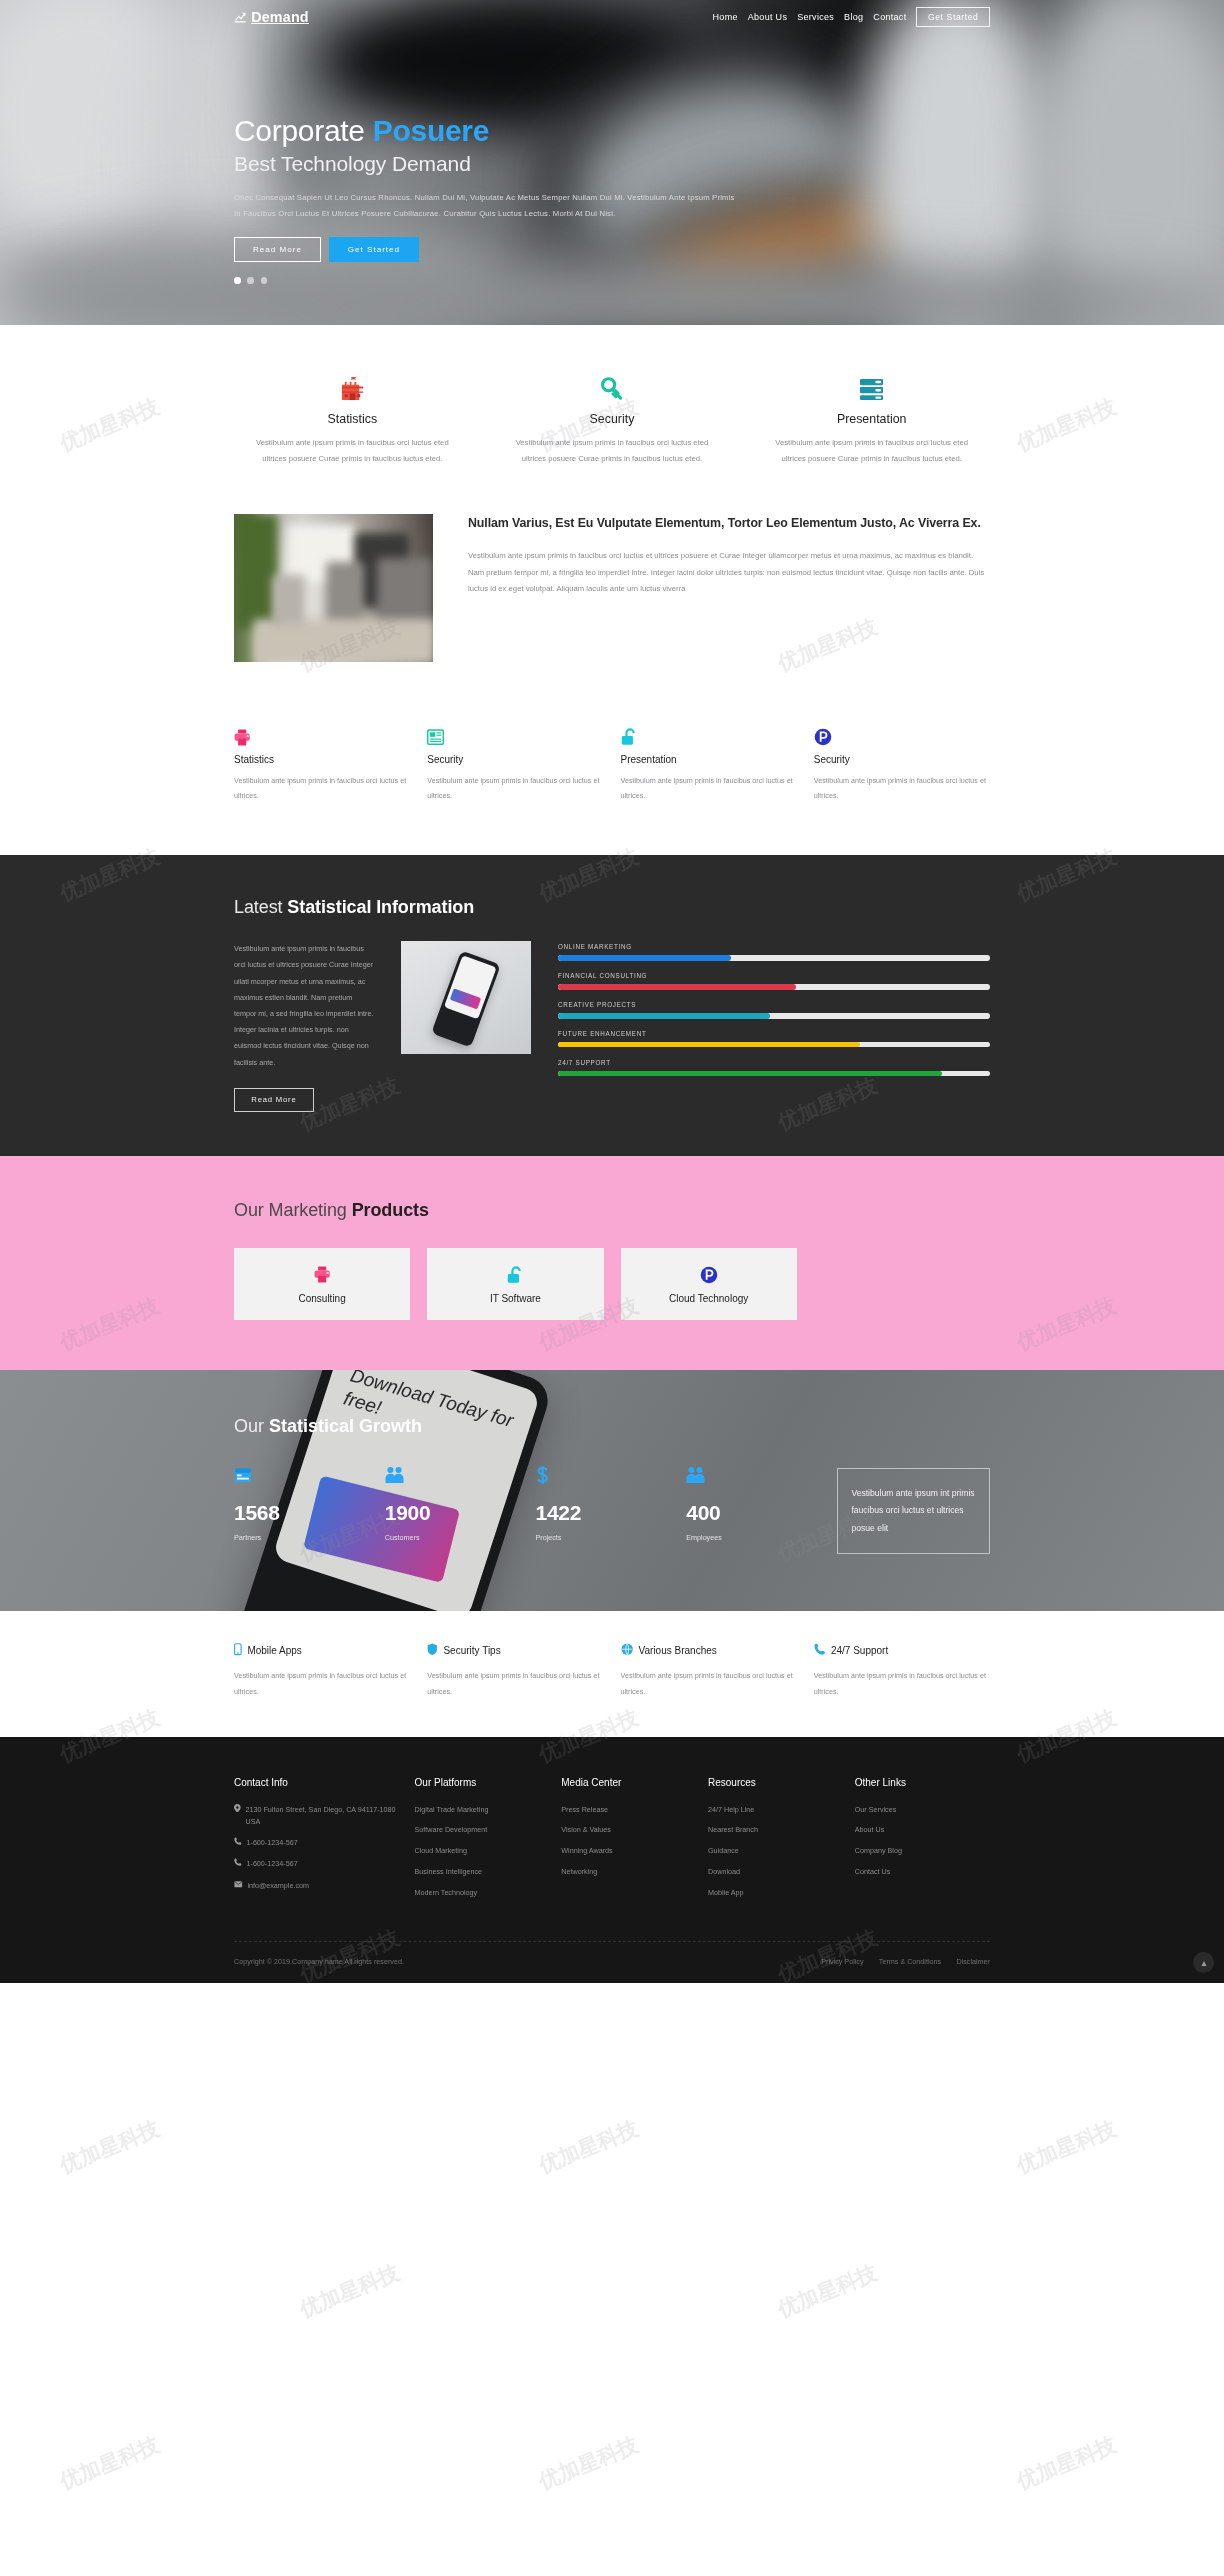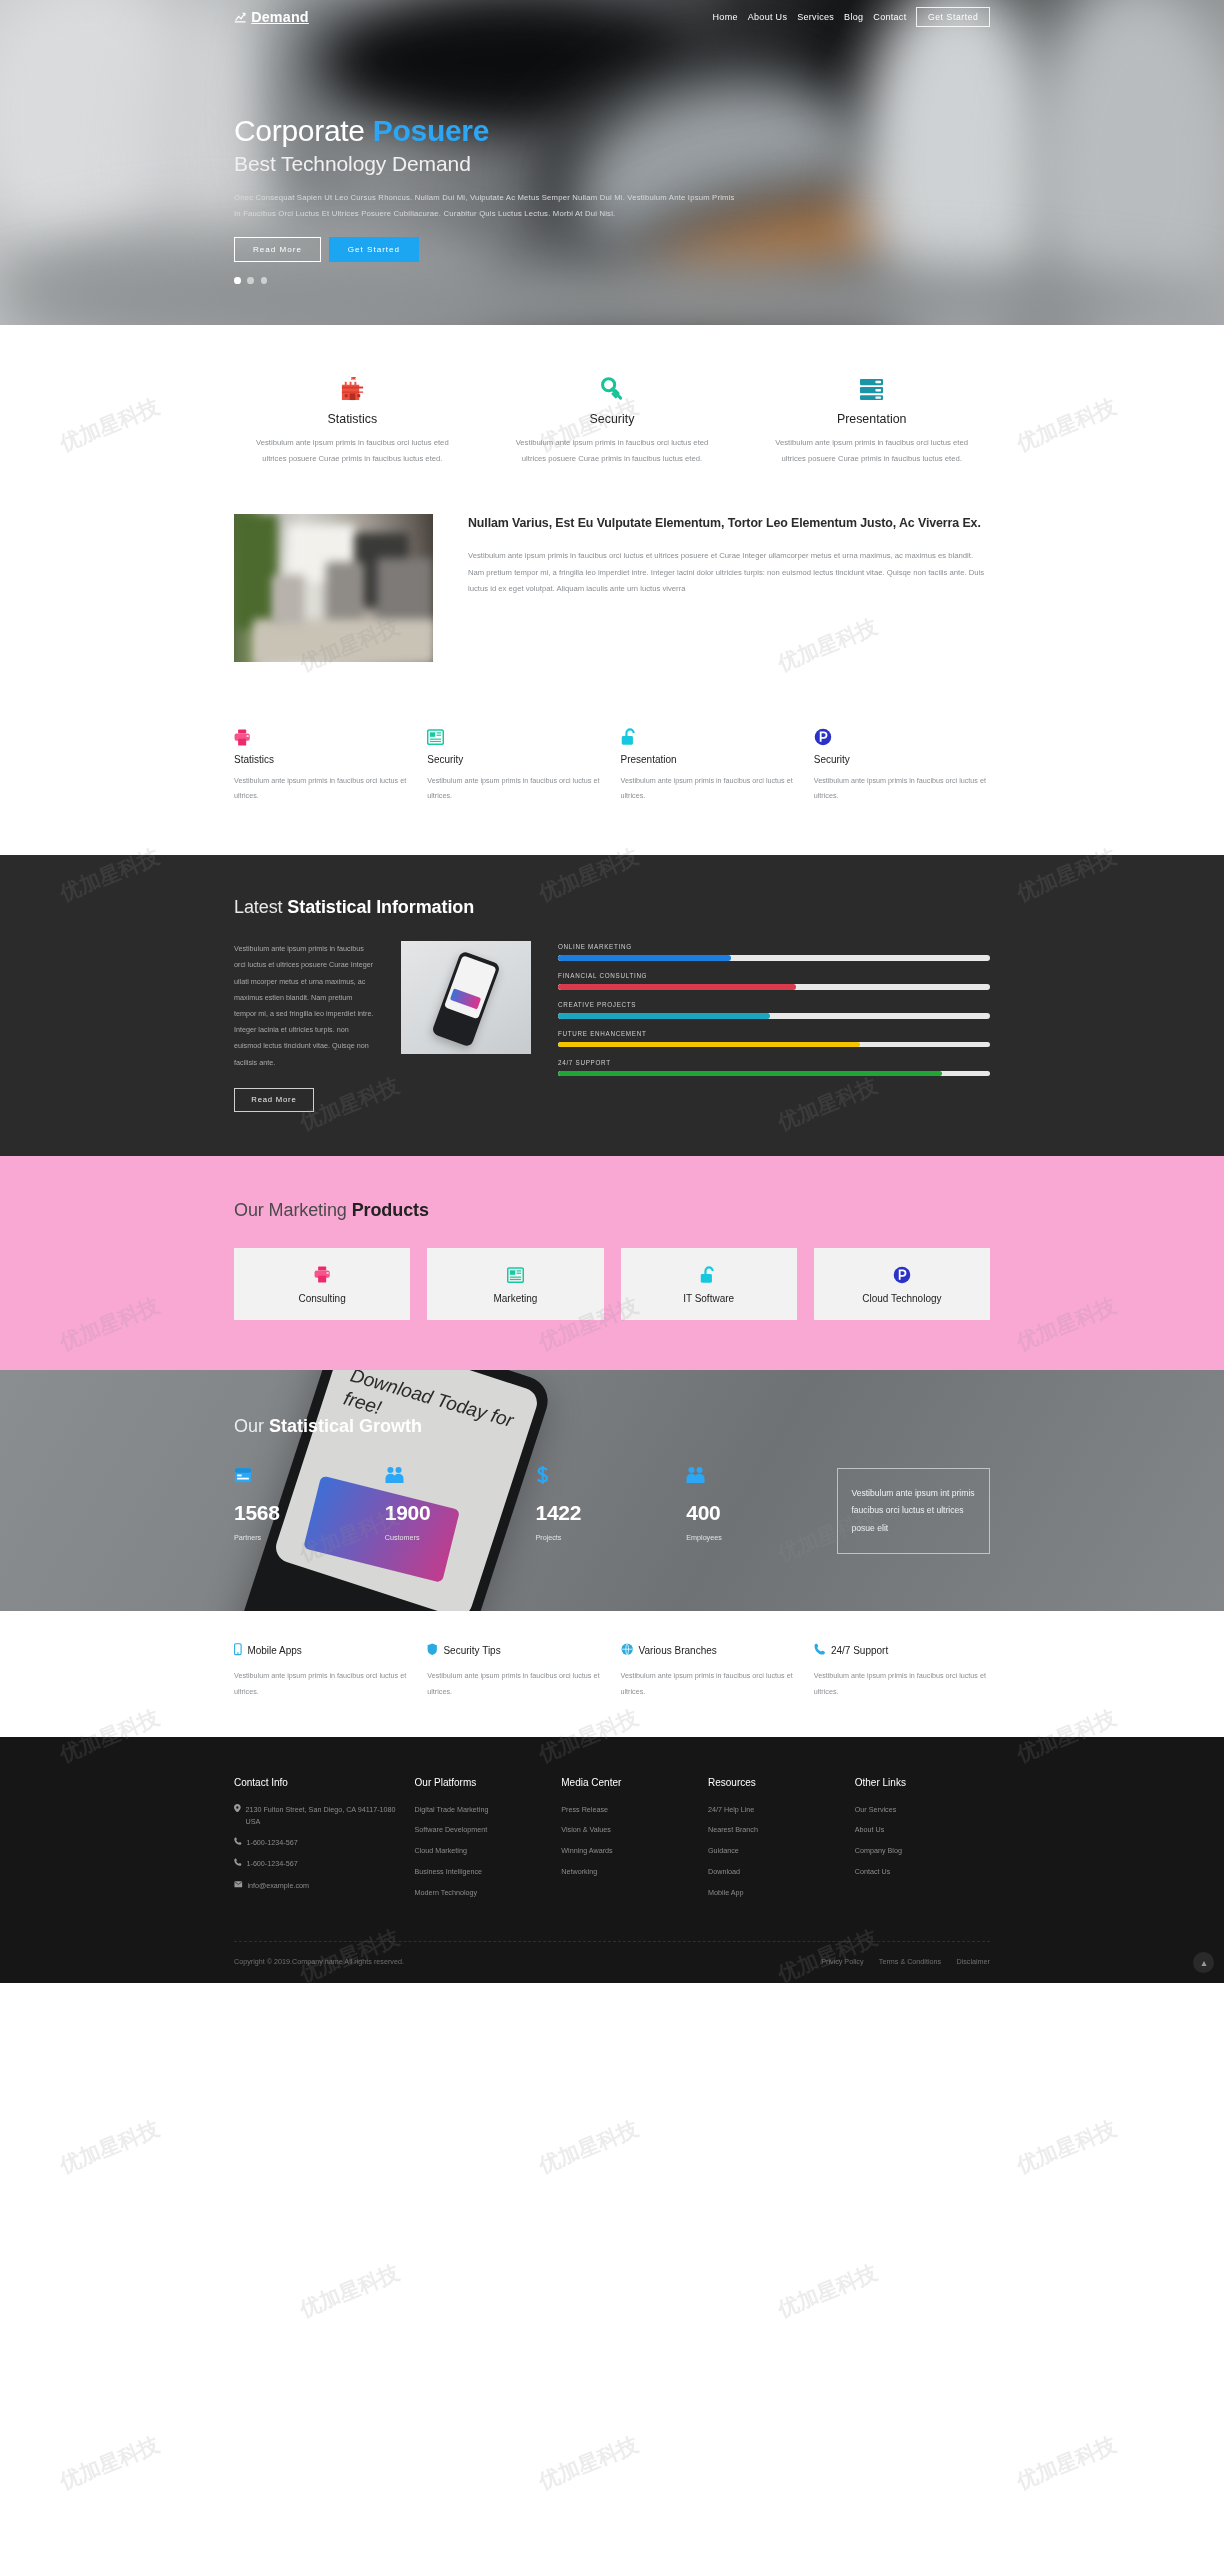--- a/index.html
+++ b/index.html
@@ -467,33 +467,20 @@
       <div class="p-card">
         <div class="p-ico">
           <svg width="16.3" height="17" viewBox="0 0 18 19">
             <rect x="4.5" y="0.5" width="9" height="4.5" rx="0.8" fill="#ee2a6c"></rect>
             <rect x="0.5" y="5" width="17" height="8" rx="2.2" fill="#f5558a"></rect>
             <rect x="4.5" y="11" width="9" height="7.5" rx="1" fill="#ee2a6c"></rect>
             <rect x="13.8" y="7" width="2.6" height="1.8" rx="0.8" fill="#fff"></rect>
           </svg>
         </div>
         <div class="p-title">Consulting</div>
-      </div>
-      <div class="p-card">
-        <div class="p-ico">
-          <svg width="17" height="16.3" viewBox="0 0 19 18">
-            <rect x="0.8" y="1" width="17.4" height="16" rx="1.5" fill="none" stroke="#18c9a0" stroke-width="1.7"></rect>
-            <rect x="3.2" y="3.6" width="6" height="5" fill="#18c9a0"></rect>
-            <rect x="10.7" y="3.6" width="5" height="1.3" fill="#18c9a0"></rect>
-            <rect x="10.7" y="6.2" width="5" height="1.3" fill="#18c9a0"></rect>
-            <rect x="3.2" y="10.6" width="12.5" height="1.3" fill="#18c9a0"></rect>
-            <rect x="3.2" y="13.2" width="12.5" height="1.3" fill="#18c9a0"></rect>
-          </svg>
-        </div>
-        <div class="p-title">Marketing</div>
       </div>
       <div class="p-card">
         <div class="p-ico">
           <svg width="16.3" height="18" viewBox="0 0 18 20">
             <path d="M6 9V5.6a4 4 0 0 1 8 0" fill="none" stroke="#16c7dd" stroke-width="2.4"></path>
             <rect x="0.8" y="9" width="12.4" height="9.5" rx="1.6" fill="#16c7dd"></rect>
           </svg>
         </div>
         <div class="p-title">IT Software</div>
       </div>

